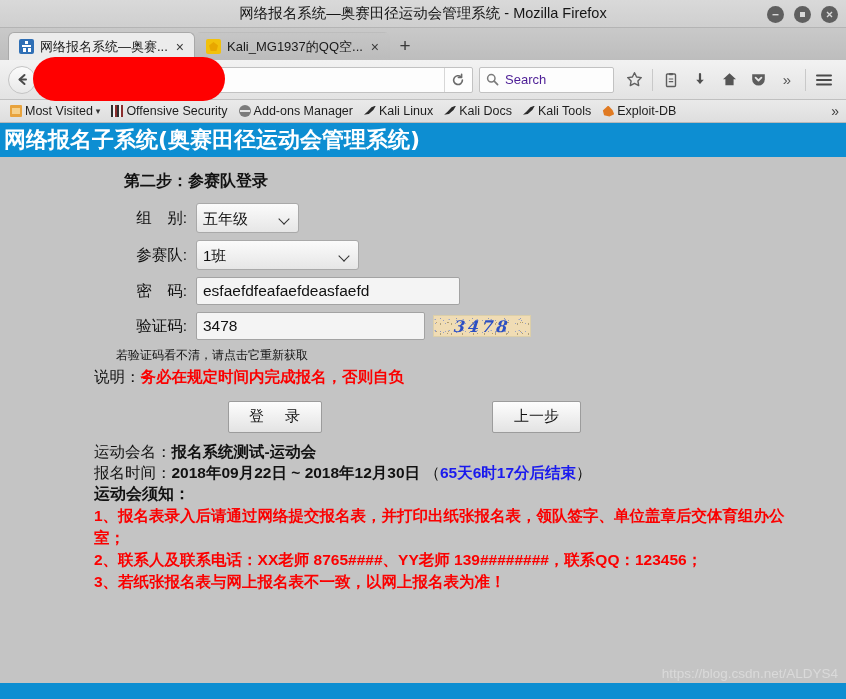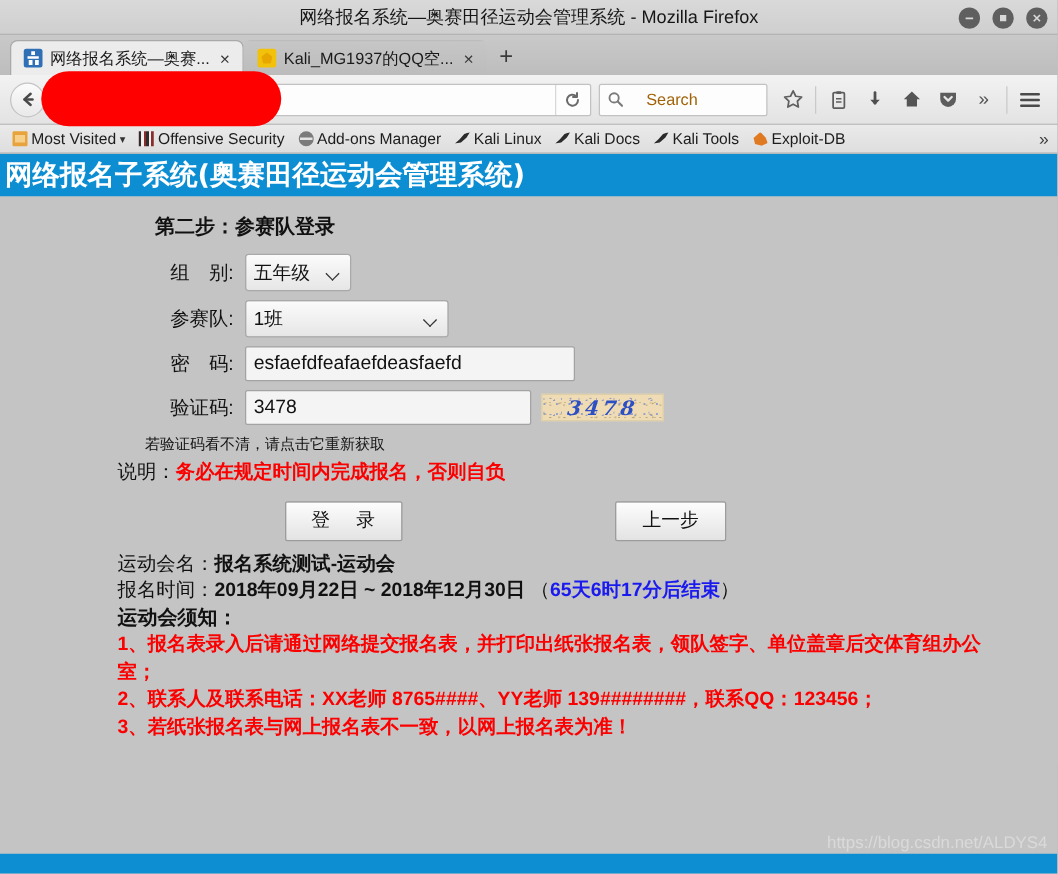--- a/index.html
+++ b/index.html
@@ -79,21 +79,21 @@
   .urlbar {
     flex:1 1 auto; height:26px; background:#fdfdfd; border:1px solid #c2c2c2;
     border-radius:2px; display:flex; align-items:center; padding:0 2px 0 8px;
     font-size:13px; color:#333; min-width:0;
   }
   .urlbar .urltext { flex:1 1 auto; overflow:hidden; white-space:nowrap; color:#2b2b2b; }
   .reload { width:26px; height:24px; display:flex; align-items:center; justify-content:center;
             border-left:1px solid #d7d7d7; }
   .searchbar {
     flex:0 0 135px; height:26px; background:#fdfdfd; border:1px solid #c2c2c2; border-radius:2px;
-    display:flex; align-items:center; gap:18px; padding:0 6px; font-size:13px; color:#a16207;
+    display:flex; align-items:center; gap:6px; padding:0 6px; font-size:13px; color:#4c1d95;
   }
   .toolicons { display:flex; align-items:center; gap:1px; }
   .toolicon { width:28px; height:28px; display:flex; align-items:center; justify-content:center; }
   .menu-sep { width:1px; height:22px; background:#c9c9c9; margin:0 3px; }
 
   
   .redaction {
     position:absolute; left:33px; top:57px; width:192px; height:44px;
     background:#ff0000; border-radius:24px; z-index:20;
   }
@@ -145,21 +145,21 @@
     border:1px solid #a9a9a9; border-radius:3px;
     height:30px; padding:0 6px;
     -webkit-appearance:none; appearance:none;
   }
   .select-wrap { position:relative; display:inline-block; }
   .select-wrap::after{
     content:""; position:absolute; right:11px; top:12px;
     width:7px; height:7px; border-right:1.6px solid #333; border-bottom:1.6px solid #333;
     transform:rotate(45deg); pointer-events:none;
   }
-  #grade-select { width:85px; }
+  #grade-select { width:103px; }
   #team-select { width:163px; }
   input.fld {
     font-family:"Liberation Sans",sans-serif; font-size:15.5px; color:#111;
     background:#f4f4f4; border:1px solid #a3a3a3; border-radius:2px;
     height:28px; padding:0 6px;
   }
   #password-input { width:264px; }
   #captcha-input { width:229px; }
   .captcha-img {
     width:98px; height:22px; margin-left:8px;

